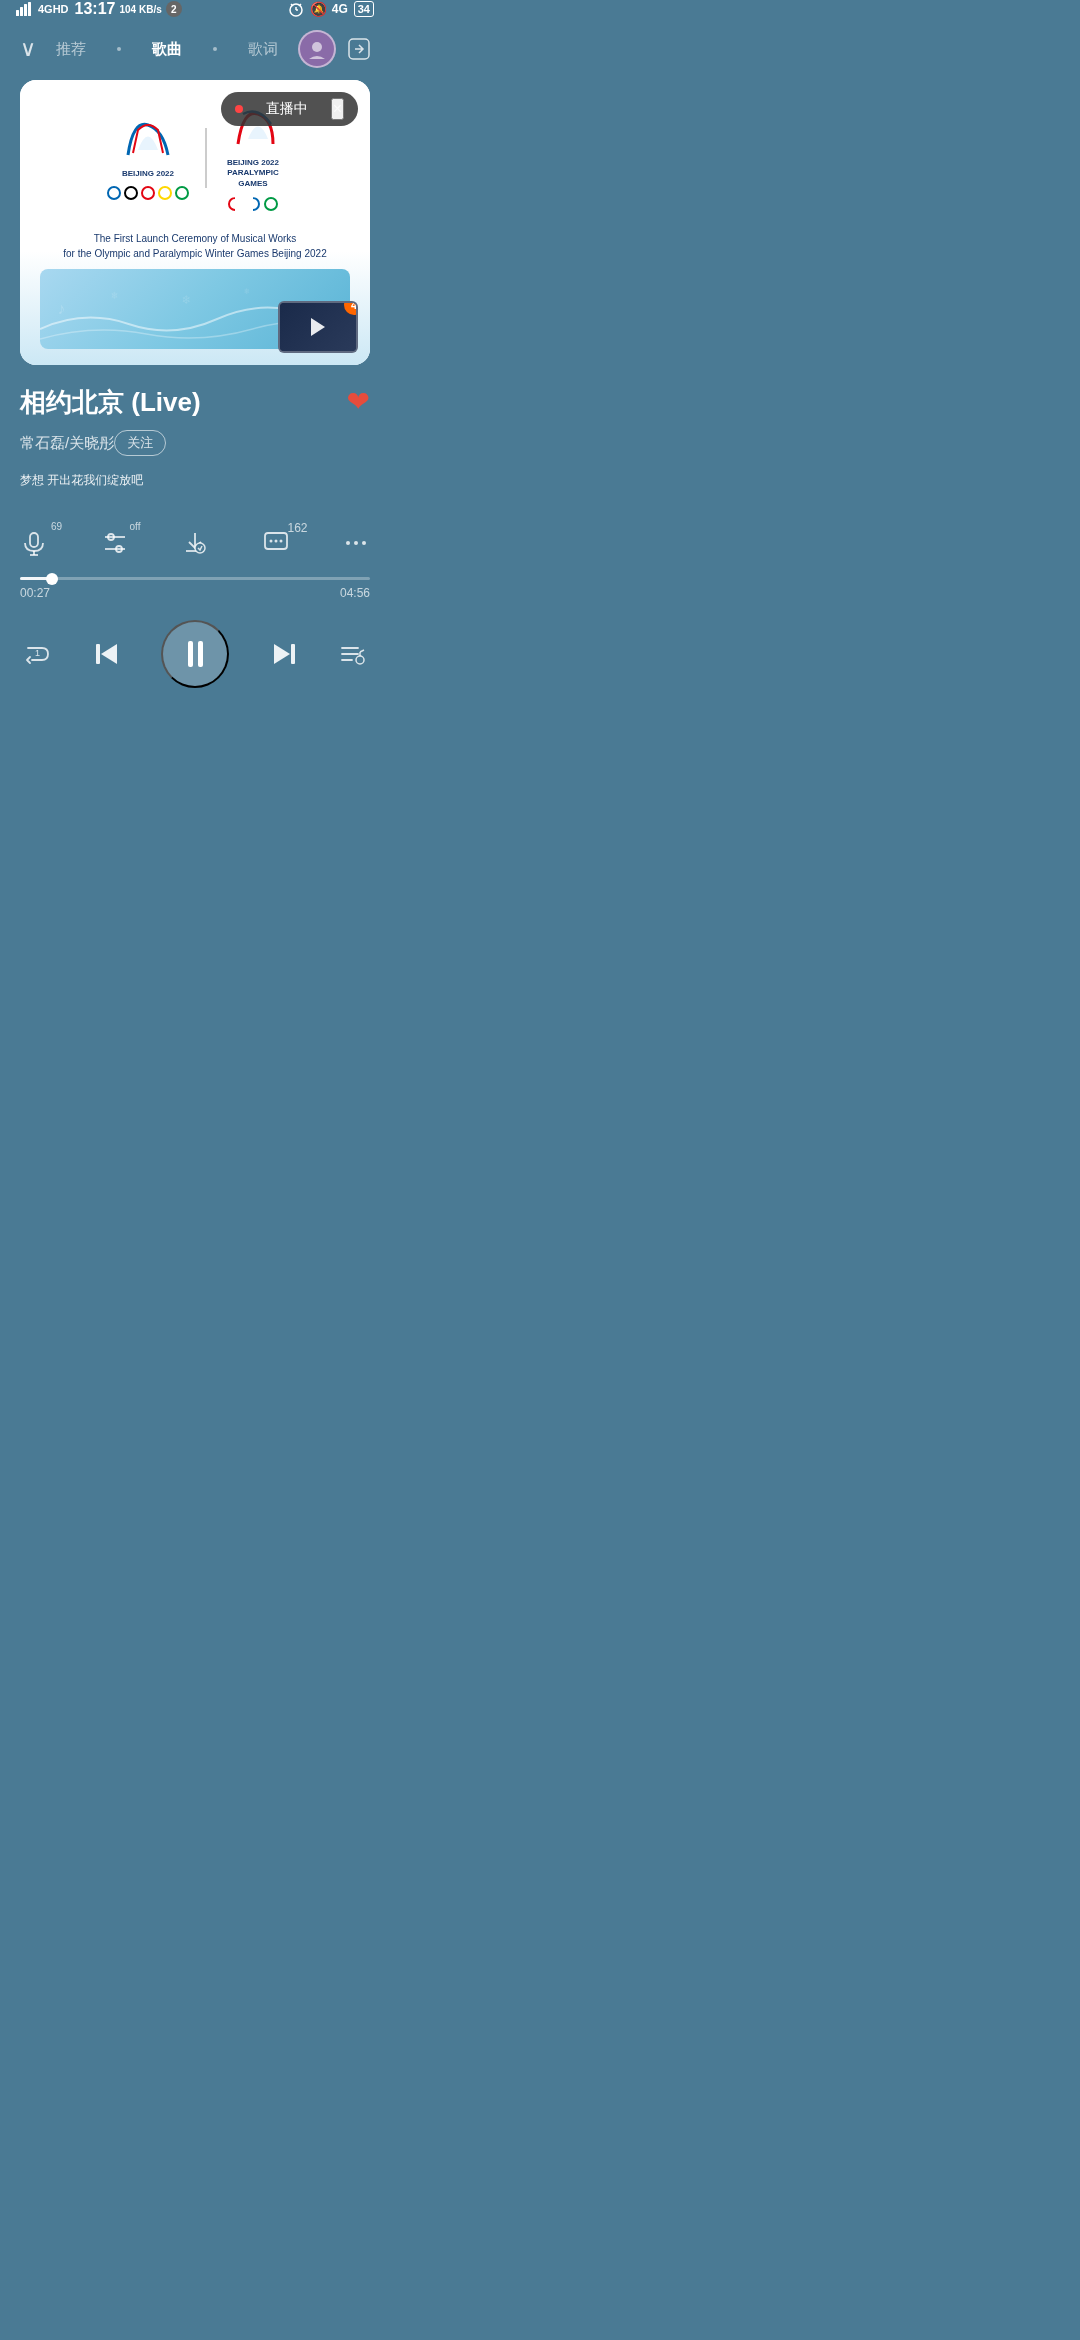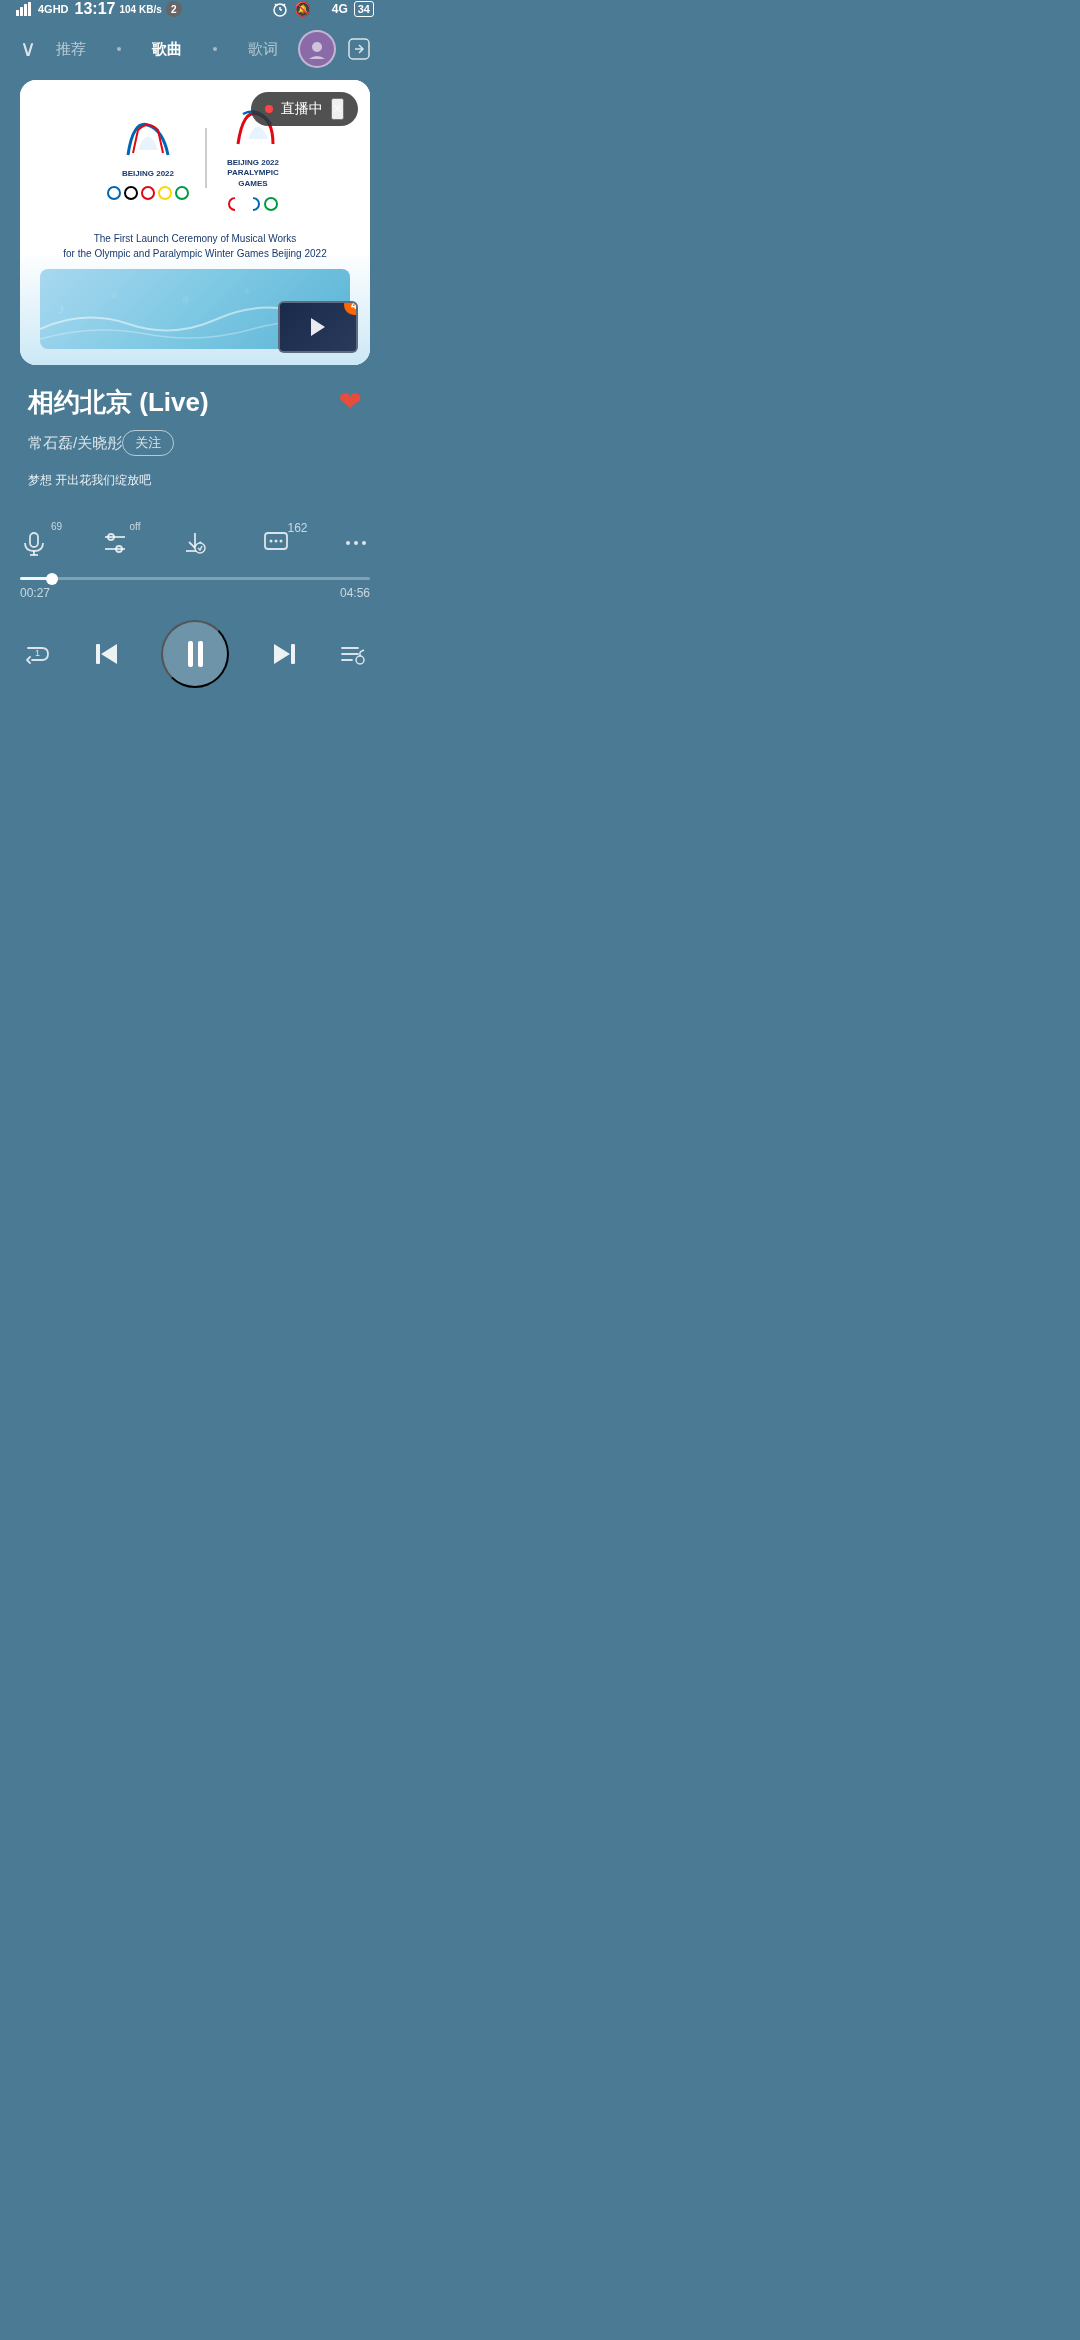--- a/index.html
+++ b/index.html
@@ -95,21 +95,21 @@
     
     .live-badge {
       position: absolute;
       top: 12px;
       right: 12px;
       background: rgba(50,50,50,0.85);
       border-radius: 20px;
       padding: 6px 14px;
       display: flex;
       align-items: center;
-      gap: 8px;
+      gap: 23px;
       font-size: 14px;
       color: #fff;
       z-index: 10;
     }
     .live-dot {
       width: 8px;
       height: 8px;
       background: #ff4444;
       border-radius: 50%;
     }
@@ -225,21 +225,21 @@
       width: 20px;
       height: 20px;
       border-radius: 50%;
       display: flex;
       align-items: center;
       justify-content: center;
     }
 
     
     .song-info {
-      padding: 20px 28px 8px;
+      padding: 20px 20px 8px;
     }
     .song-title {
       font-size: 26px;
       font-weight: 700;
       color: #fff;
       margin-bottom: 10px;
     }
     .song-artist {
       display: flex;
       align-items: center;
@@ -385,21 +385,21 @@
         <line x1="8" y1="9" x2="10" y2="9" stroke="white" stroke-width="1.5"></line>
         <line x1="3" y1="3" x2="5" y2="5" stroke="white" stroke-width="1.5"></line>
         <line x1="13" y1="3" x2="11" y2="5" stroke="white" stroke-width="1.5"></line>
       </svg>
     </span>
     <span>
       <svg width="16" height="16" viewBox="0 0 16 16">
         <text x="0" y="13" font-size="14" fill="white">🔕</text>
       </svg>
     </span>
-    <span style="font-size:12px;font-weight:700;margin-left:16px;">4G</span>
+    <span style="font-size:12px;font-weight:700;">4G</span>
     <span class="battery-box">34</span>
   </div>
 </div>
 
 <div class="top-nav">
   <button class="ctrl-btn" style="font-size:22px;color:rgba(255,255,255,0.8);">∨</button>
   <div class="nav-center">
     <span style="color:rgba(255,255,255,0.6);font-size:15px;">推荐</span>
     <span class="dot"></span>
     <span class="active">歌曲</span>

